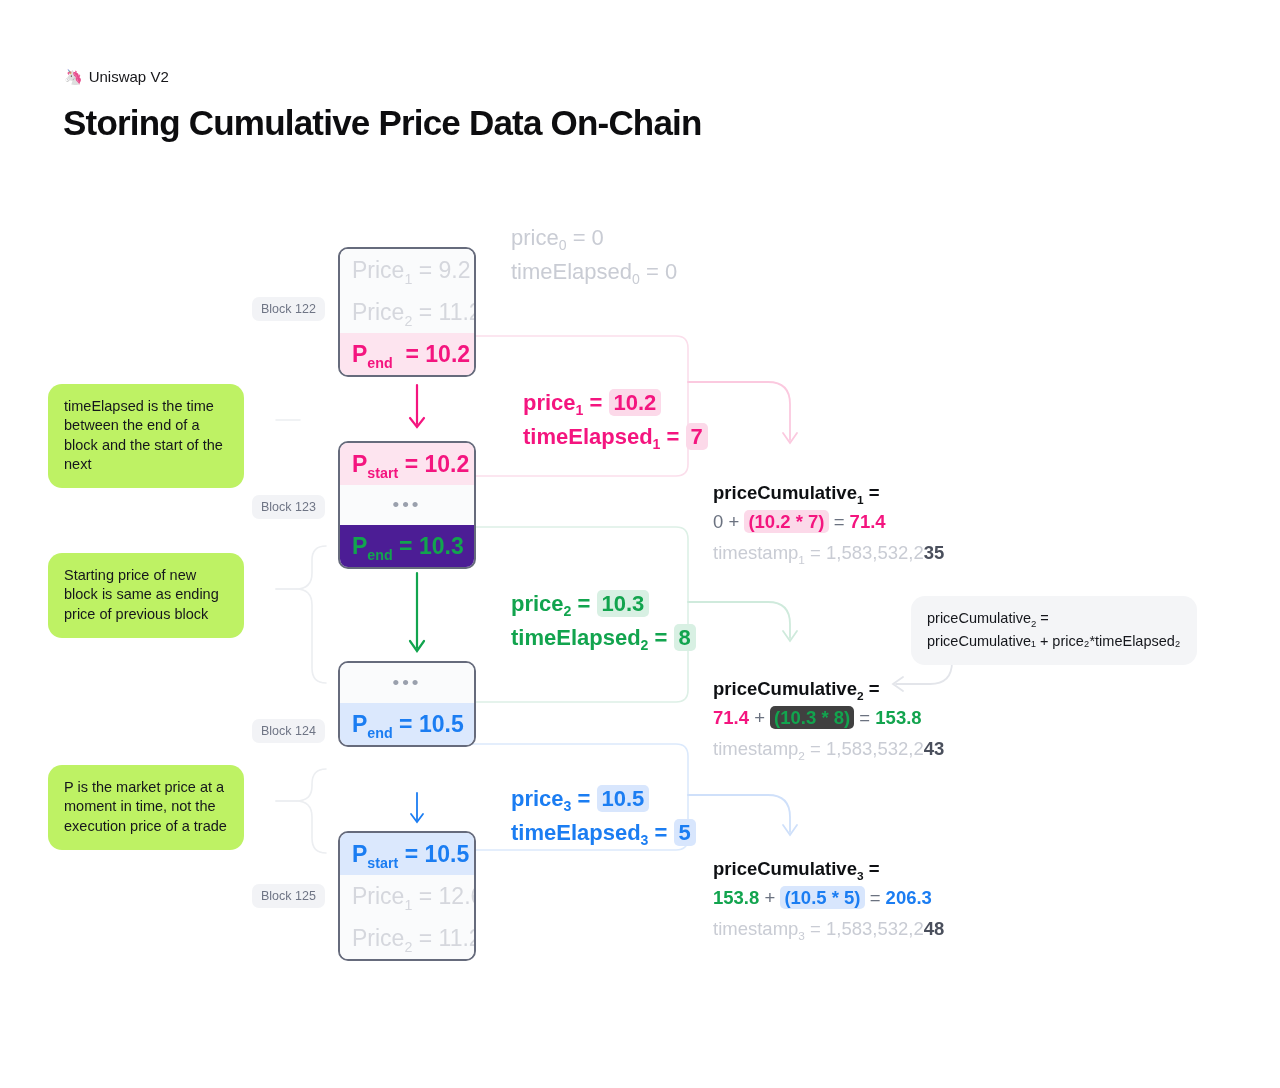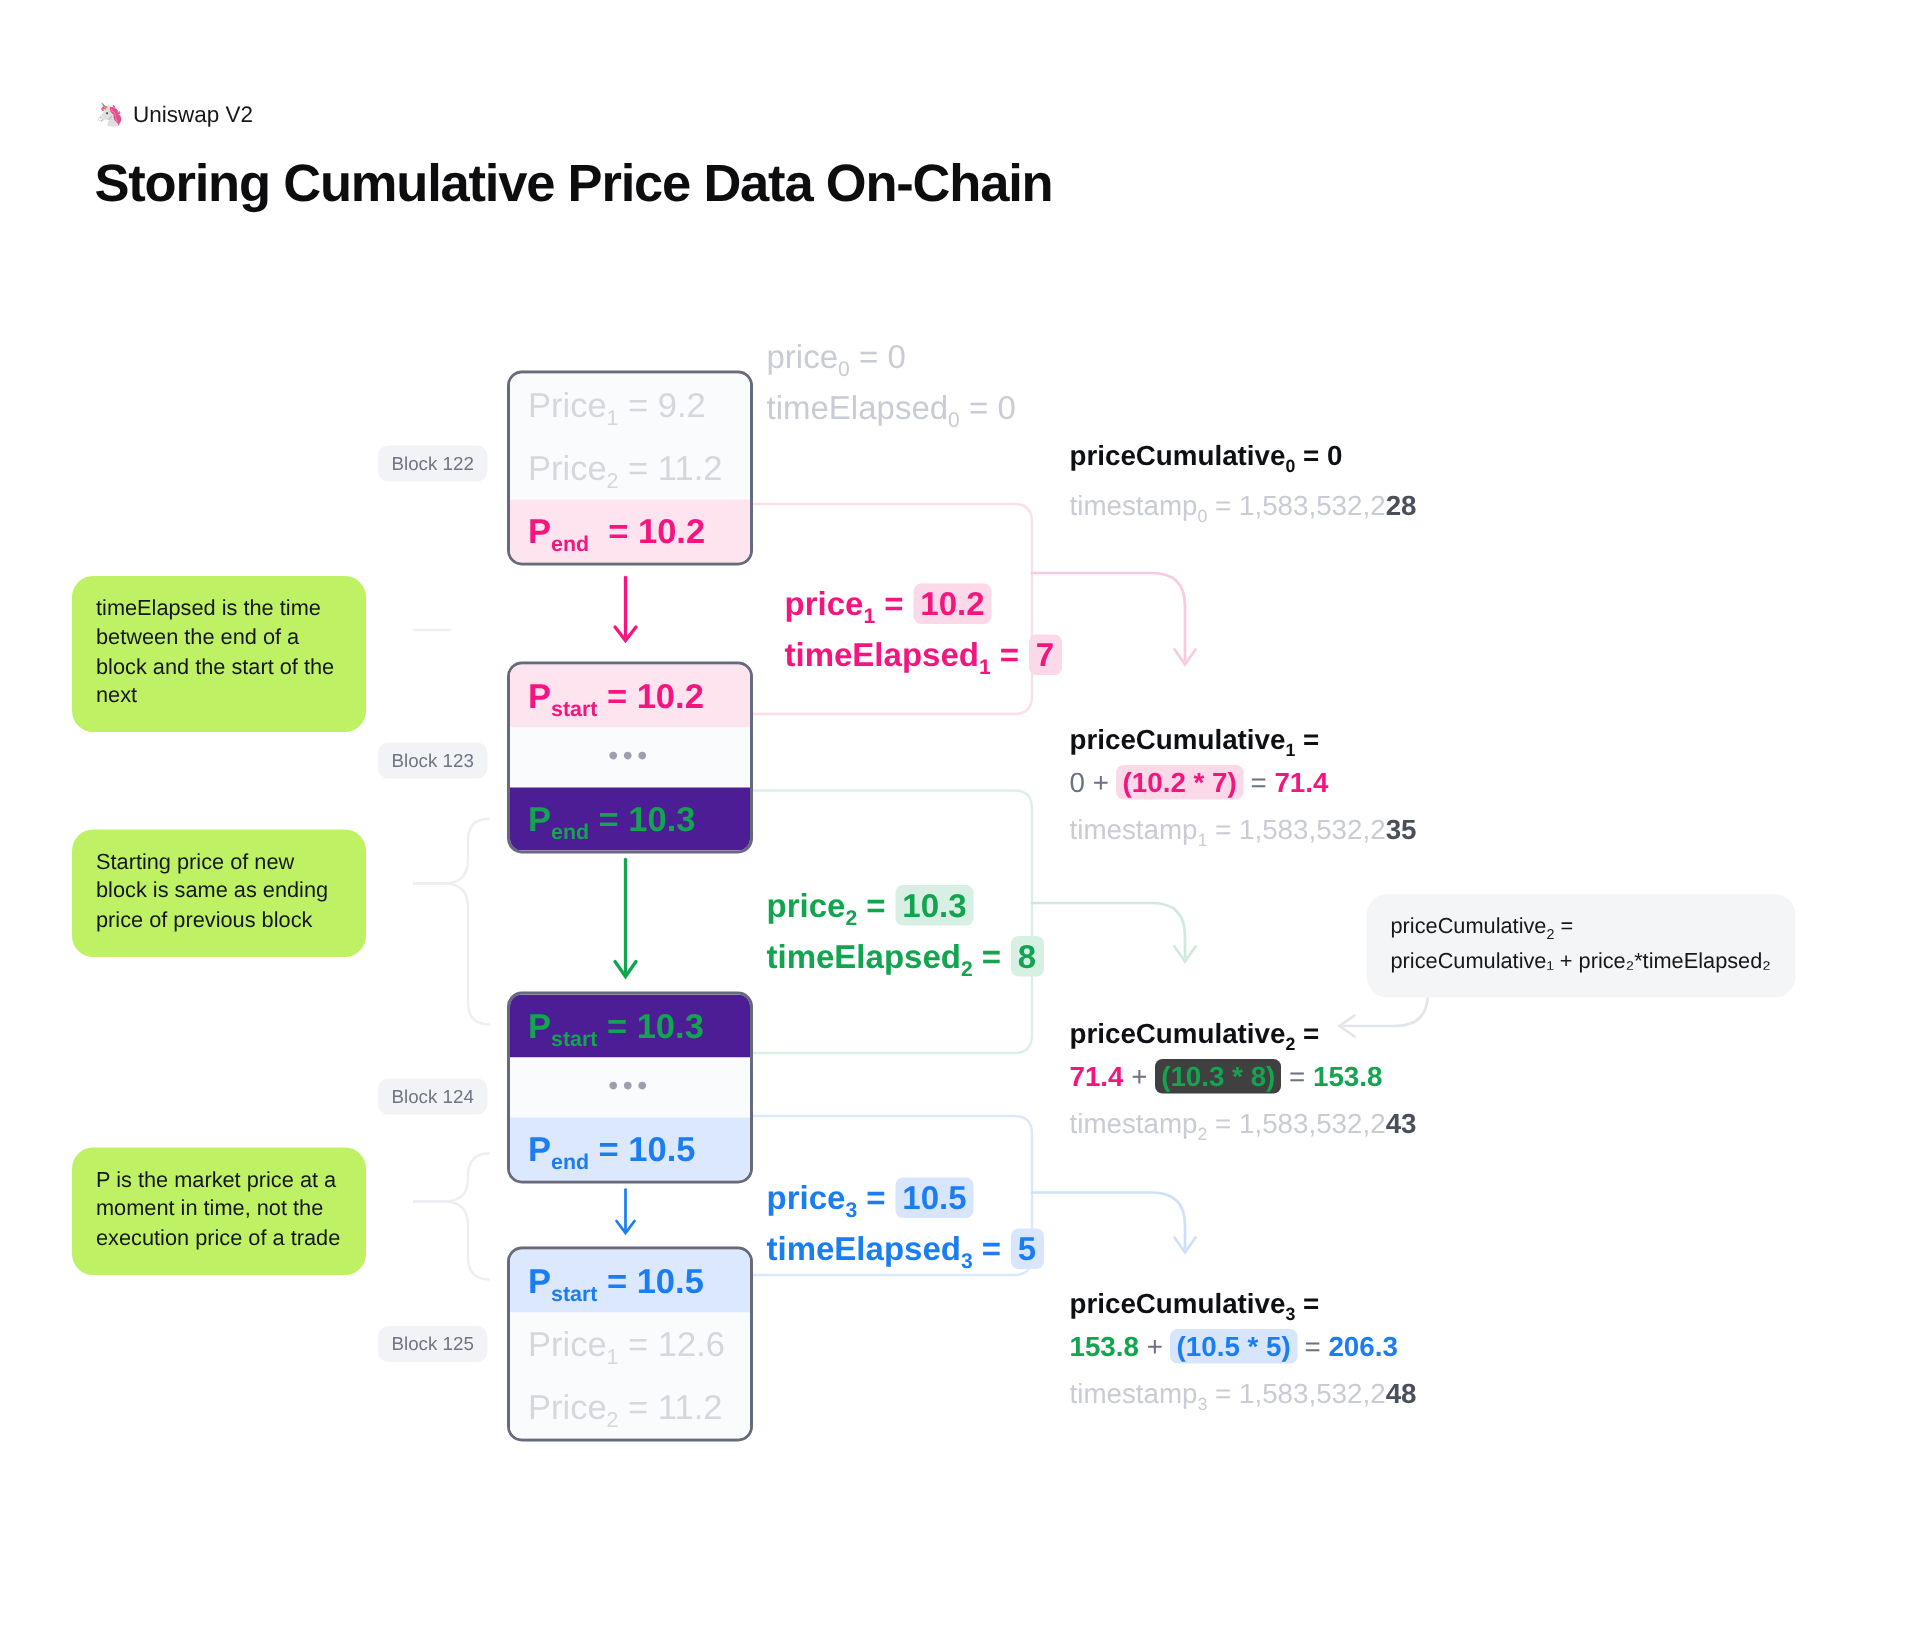--- a/index.html
+++ b/index.html
@@ -22,21 +22,21 @@
   
   #wires{position:absolute;left:0;top:0;width:1280px;height:1088px;pointer-events:none;}
 
   
   .block-card{
     border:2px solid #666b7c;
     border-radius:10px;
     background:#ffffff;
     box-sizing:border-box;
     overflow:hidden;
-    width:164px;
+    width:138px;
   }
   .row{
     height:42px;line-height:42px;
     padding-left:12px;
     font-size:23px;
     white-space:nowrap;
     box-sizing:border-box;
   }
   .row.muted{color:#d5d7dd;background:#fafbfc;font-weight:400;}
   .row.dots{background:#fafbfc;color:#9aa0ad;text-align:center;padding-left:0;
@@ -184,24 +184,20 @@
       <span class="eq"> = </span><span>10.2</span>
     </div>
     <div class="row dots">•••</div>
     <div class="row green">
       <span>P</span><sub>end</sub>
       <span class="eq"> = </span><span>10.3</span>
     </div>
   </div>
 
   <div class="abs block-card" style="left:338px;top:661px;">
-    <div class="row green">
-      <span>P</span><sub>start</sub>
-      <span class="eq"> = </span><span>10.3</span>
-    </div>
     <div class="row dots">•••</div>
     <div class="row blue">
       <span>P</span><sub>end</sub>
       <span class="eq"> = </span><span>10.5</span>
     </div>
   </div>
 
   <div class="abs block-card" style="left:338px;top:831px;">
     <div class="row blue">
       <span>P</span><sub>start</sub>
@@ -254,29 +250,20 @@
     <div>
       <span>price</span><sub>3</sub>
       = <span class="chip">10.5</span>
     </div>
     <div>
       <span>timeElapsed</span><sub>3</sub>
       = <span class="chip">5</span>
     </div>
   </div>
 
-  <div class="abs" style="left:713px;top:291px;">
-    <div class="cum">
-      <span class="head"><span>priceCumulative</span><sub>0</sub><span> = 0</span></span>
-    </div>
-    <div class="ts">
-      <span>timestamp</span><sub>0</sub>
-      = <span>1,583,532,2</span><b>28</b>
-    </div>
-  </div>
 
   <div class="abs" style="left:713px;top:480px;">
     <div class="cum">
       <span class="head"><span>priceCumulative</span><sub>1</sub><span> =</span></span>
     </div>
     <div class="cum">
       <span class="zero">0</span>
       <span class="plus">+</span>
       <span class="expr pink hl-pink">(10.2 * 7)</span>
       <span class="plus">=</span>

